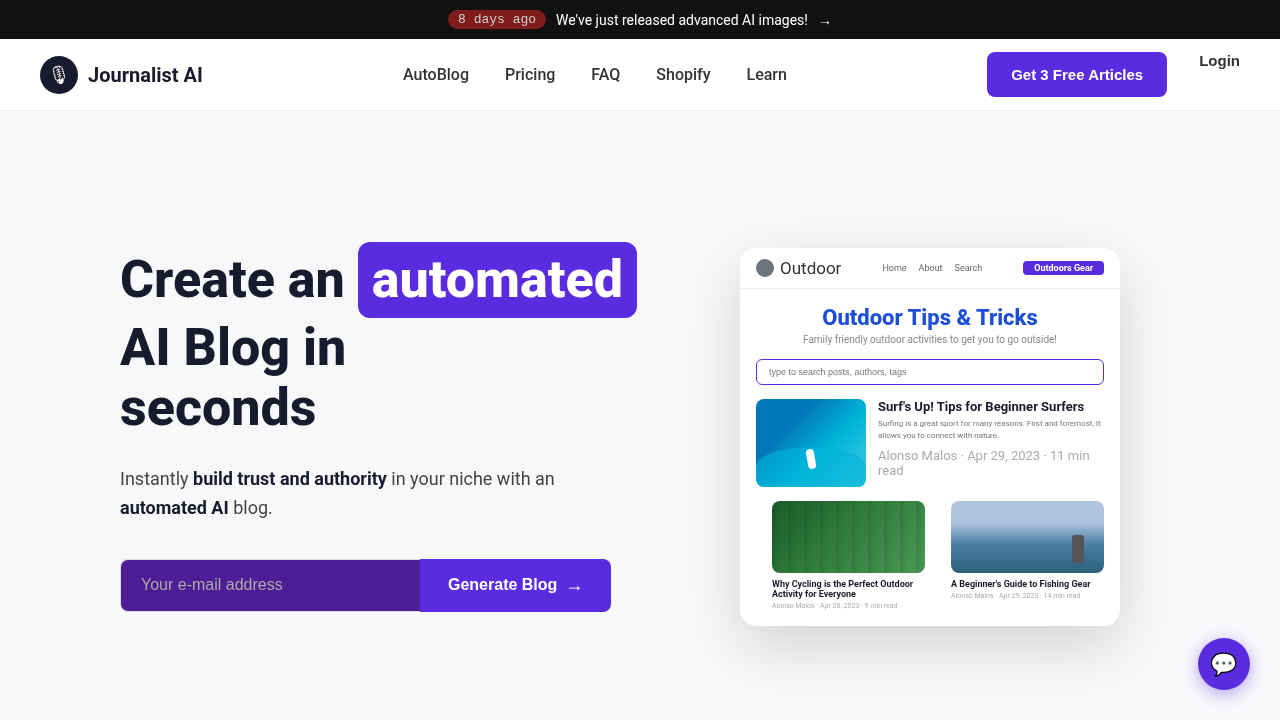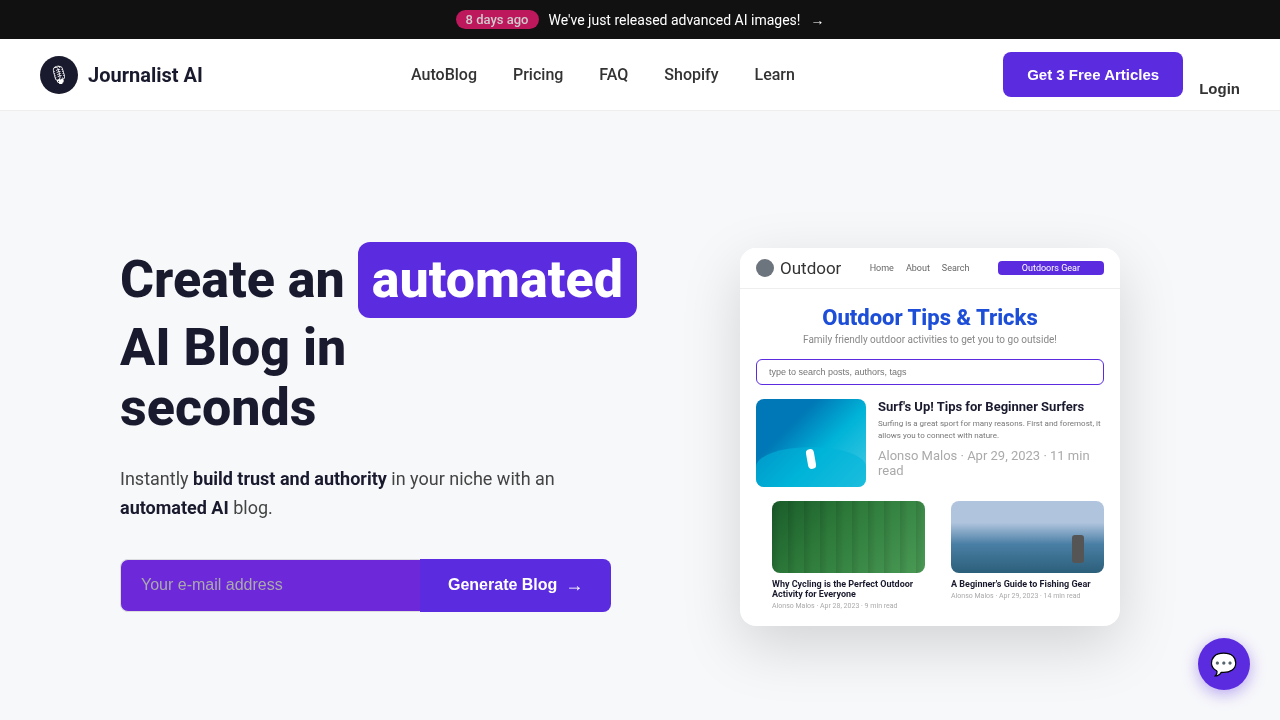--- a/index.html
+++ b/index.html
@@ -11,26 +11,27 @@
       color: #fff;
       text-align: center;
       padding: 10px 20px;
       font-size: 14px;
       display: flex;
       align-items: center;
       justify-content: center;
       gap: 10px;
     }
     .announcement-badge {
-      background: #be185d;
+      background: #7f1d1d;
       color: #ccc;
       border-radius: 20px;
       padding: 2px 10px;
       font-size: 13px;
       font-weight: 500;
+      font-family: Liberation Mono, monospace;
     }
     .announcement-text { color: #fff; font-size: 14px; }
     .announcement-arrow { color: #fff; }
 
     
     .navbar {
       background: #fff;
       display: flex;
       align-items: center;
       justify-content: space-between;
@@ -67,22 +68,22 @@
       list-style: none;
     }
     .nav-links a {
       text-decoration: none;
       color: #333;
       font-size: 16px;
       font-weight: 500;
     }
     .nav-actions {
       display: flex;
-      align-items: flex-end;
-      gap: 16px;
+      align-items: flex-start;
+      gap: 32px;
     }
     .btn-cta {
       background: #5b2be0;
       color: #fff;
       border: none;
       border-radius: 8px;
       padding: 14px 24px;
       font-size: 15px;
       font-weight: 600;
       cursor: pointer;
@@ -135,21 +136,21 @@
       gap: 0;
       align-items: stretch;
     }
     .hero-input {
       border: 1.5px solid #ddd;
       border-right: none;
       border-radius: 8px 0 0 8px;
       padding: 16px 20px;
       font-size: 16px;
       color: #aaa;
-      background: #6d28d9;
+      background: #4c1d95;
       width: 300px;
       outline: none;
     }
     .hero-input::placeholder { color: #aaa; }
     .btn-generate {
       background: #5b2be0;
       color: #fff;
       border: none;
       border-radius: 0 8px 8px 0;
       padding: 16px 28px;
@@ -205,23 +206,23 @@
     .mockup-nav-links {
       display: flex;
       gap: 12px;
       font-size: 9px;
       color: #666;
     }
     .mockup-badge {
       background: #5b2be0;
       color: #fff;
       border-radius: 4px;
-      padding: 2px 24px;
+      padding: 2px 11px;
       font-size: 9px;
-      font-weight: 400;
+      font-weight: 700;
     }
     .mockup-body {
       padding: 16px;
     }
     .mockup-title {
       font-size: 22px;
       font-weight: 800;
       color: #1d4ed8;
       text-align: center;
       margin-bottom: 4px;

